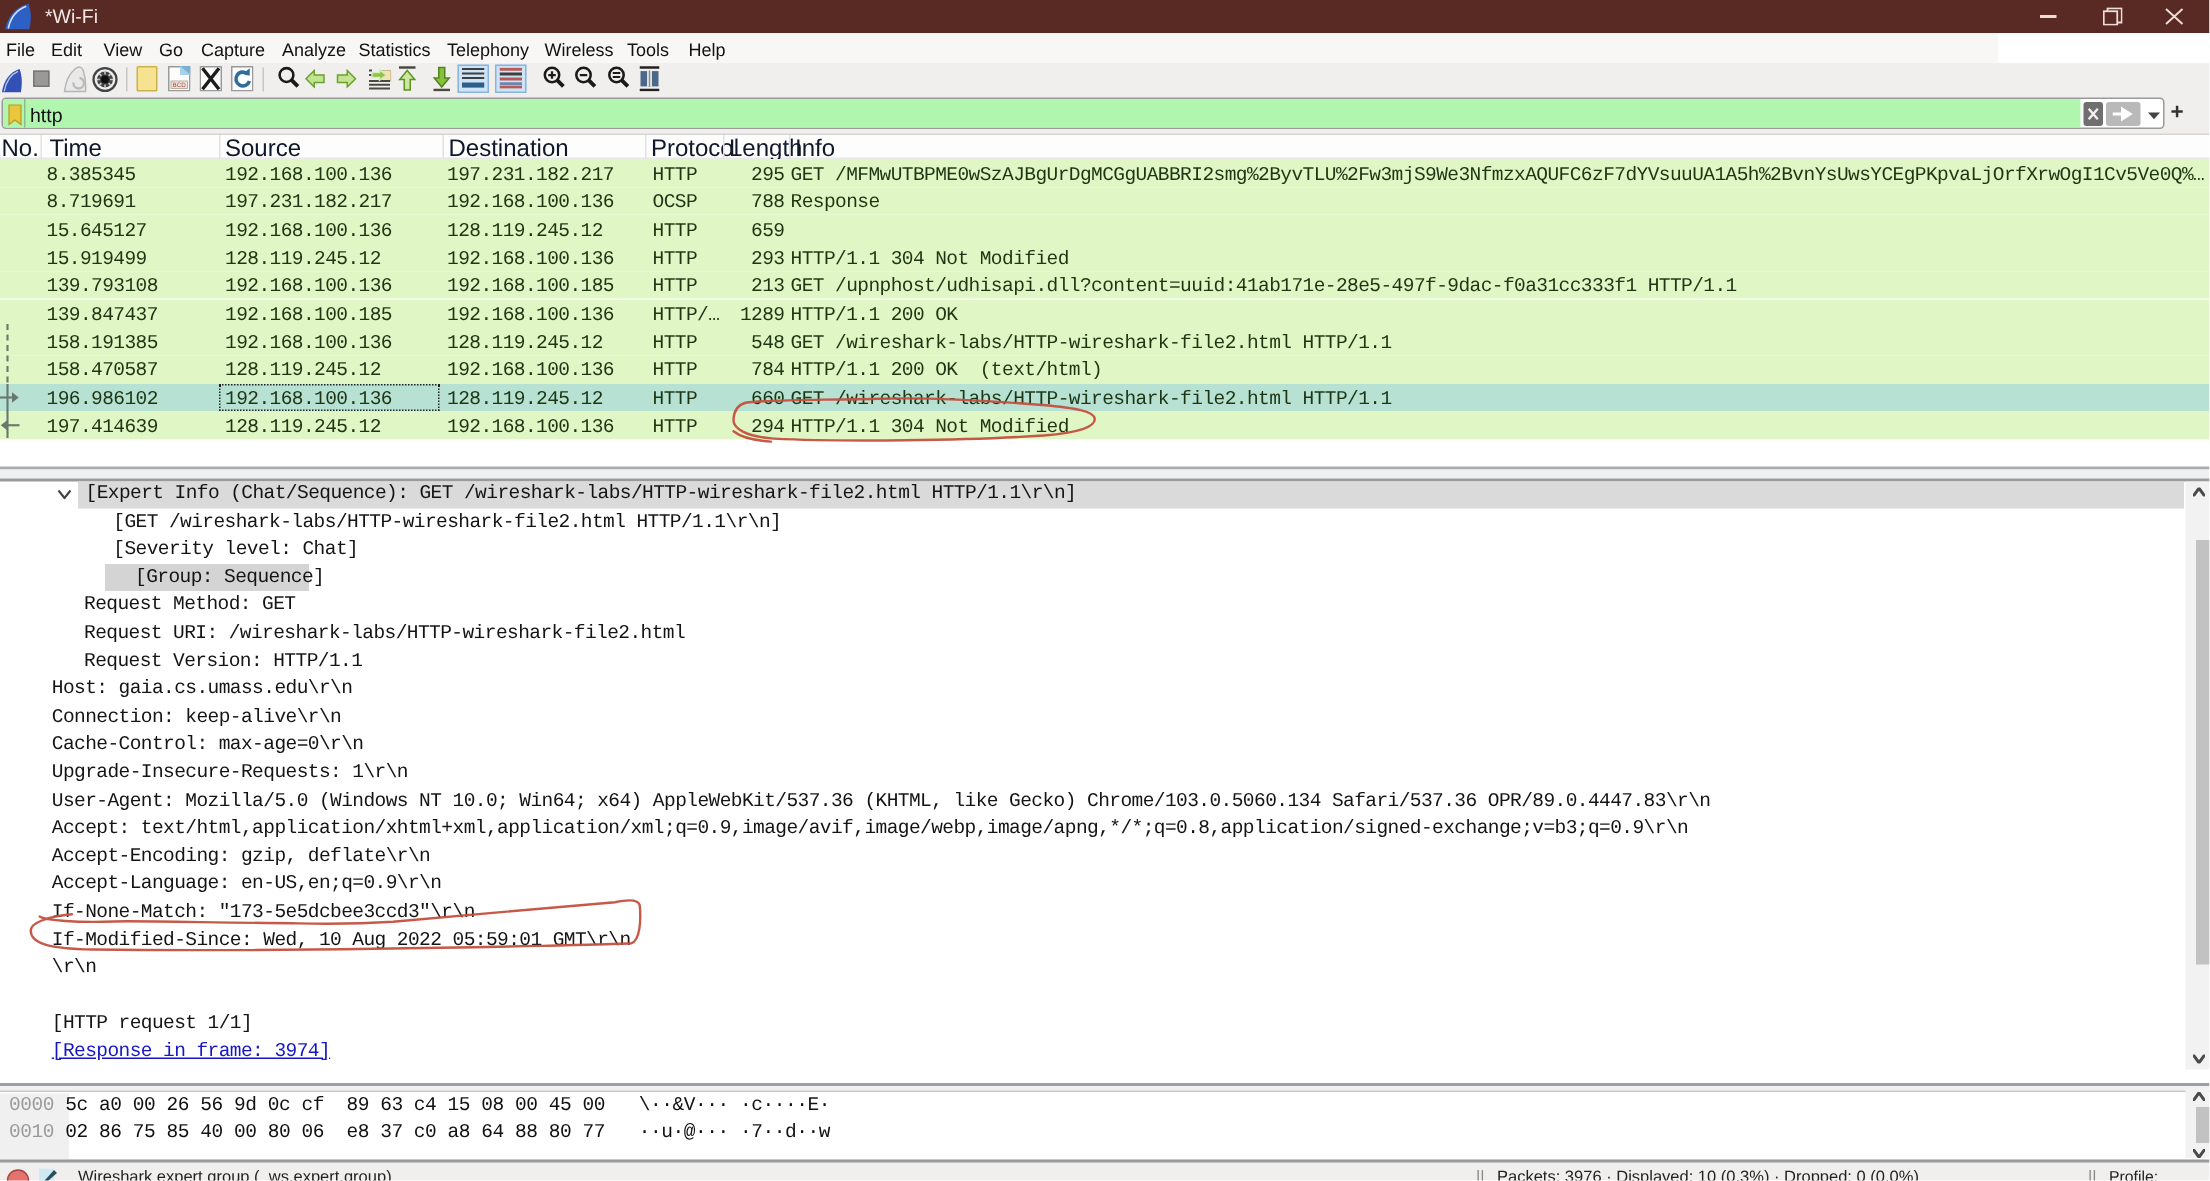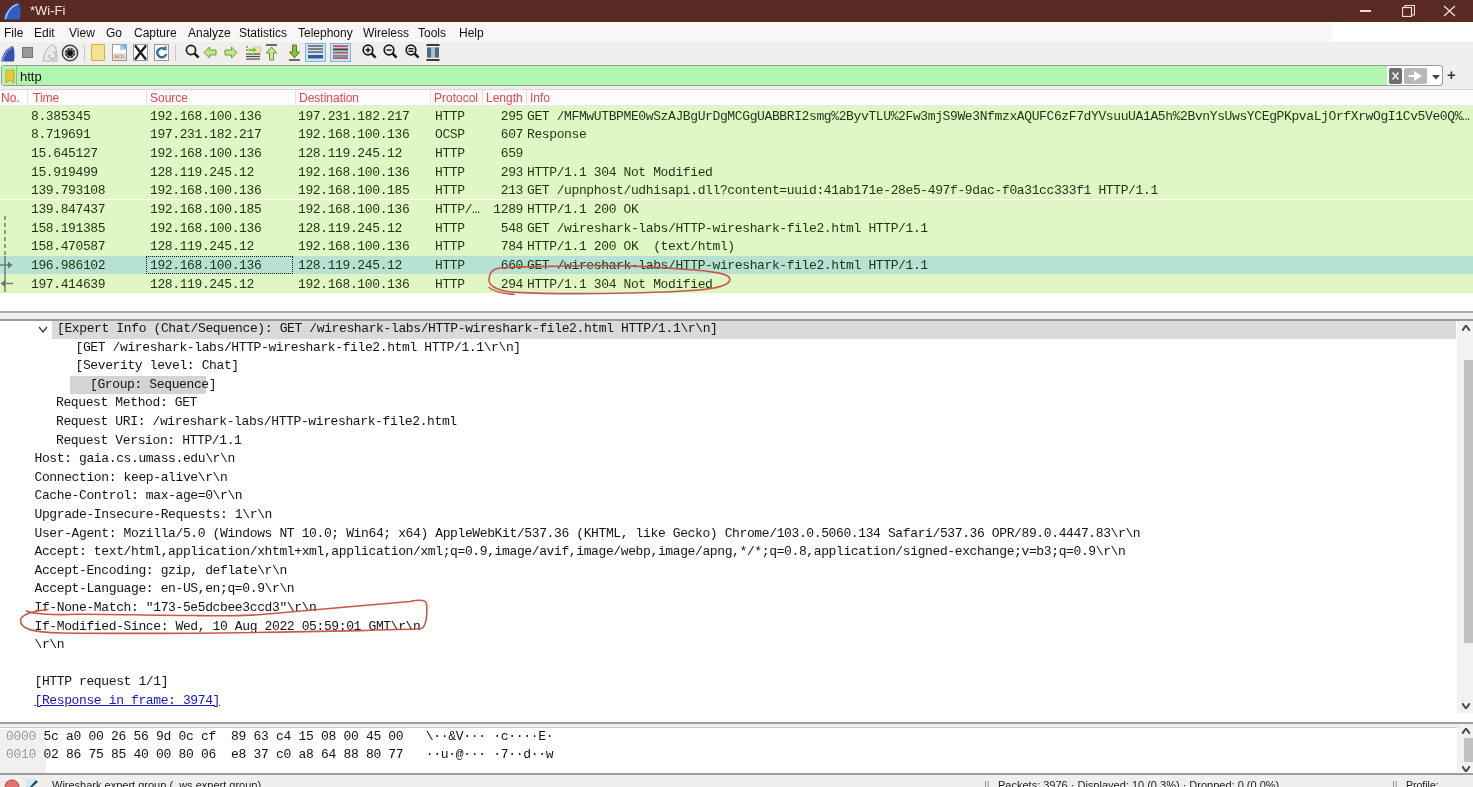--- a/index.html
+++ b/index.html
@@ -25,21 +25,21 @@
 #fgreen { position:absolute; left:0px; top:0px; width:1385px; height:20px; background:#b1f6af; }
 #fbook { position:absolute; left:0; top:0; width:15px; height:20px; border-right:1px solid #8dbd8d; }
 #ftext { position:absolute; left:18px; top:3px; font-size:13px; color:#111; }
 #fx { position:absolute; left:1387px; top:2px; width:13px; height:16px; background:#6f6f6f; border-radius:2px; color:#f3f3f3; font-size:12px; text-align:center; line-height:15px; }
 #fgo { position:absolute; left:1402px; top:2px; width:23px; height:16px; background:#b9b9b9; border-radius:2px; }
 #fdrop { position:absolute; left:1429px; top:8px; }
 #fplus { position:absolute; left:1447px; top:2px; font-size:15px; color:#333; font-weight:bold; }
 
 
 #plhead { left:0; top:90px; width:1473px; height:16px; background:#fdfdfd; border-bottom:1px solid #e8e8e8; }
-.hc { position:absolute; top:1px; font-size:12px; color:#ef4444; }
+.hc { position:absolute; top:1px; font-size:16px; color:#0f172a; }
 .hsep { position:absolute; top:0; width:1px; height:16px; background:#e2e2e2; }
 #plist { left:0; top:106px; width:1473px; height:187px; }
 .r { position:absolute; left:0; width:1473px; height:18.7px; background:#e0f7c5; font-family:"Liberation Mono", monospace; font-size:13px; letter-spacing:-0.38px; color:#1d3513; line-height:18.7px; white-space:pre; }
 .r span { position:absolute; top:1.6px; }
 .ct { left:31px; } .cs { left:150px; } .cd { left:298px; } .cp { left:435px; }
 .cl { left:453px; width:70px; text-align:right; } .ci { left:527px; }
 #row9 { background:#b6e1d3; }
 #focusbox { position:absolute; left:146px; top:0px; width:147px; height:18px; border:1px dotted #222; }
 
 
@@ -257,21 +257,21 @@
   <div class="hsep" style="left:27px"></div>
   <div class="hsep" style="left:146px"></div>
   <div class="hsep" style="left:295px"></div>
   <div class="hsep" style="left:430px"></div>
   <div class="hsep" style="left:482px"></div>
   <div class="hsep" style="left:526px"></div>
 </div>
 
 <div class="abs" id="plist">
   <div class="r" style="top:0px"><span class="ct">8.385345</span><span class="cs">192.168.100.136</span><span class="cd">197.231.182.217</span><span class="cp">HTTP</span><span class="cl">295</span><span class="ci">GET /MFMwUTBPME0wSzAJBgUrDgMCGgUABBRI2smg%2ByvTLU%2Fw3mjS9We3NfmzxAQUFC6zF7dYVsuuUA1A5h%2BvnYsUwsYCEgPKpvaLjOrfXrwOgI1Cv5Ve0Q%…</span></div>
-  <div class="r" style="top:18.7px"><span class="ct">8.719691</span><span class="cs">197.231.182.217</span><span class="cd">192.168.100.136</span><span class="cp">OCSP</span><span class="cl">607</span><span class="ci">Response</span></div>
+  <div class="r" style="top:18.7px"><span class="ct">8.719691</span><span class="cs">197.231.182.217</span><span class="cd">192.168.100.136</span><span class="cp">OCSP</span><span class="cl">788</span><span class="ci">Response</span></div>
   <div class="r" style="top:37.4px"><span class="ct">15.645127</span><span class="cs">192.168.100.136</span><span class="cd">128.119.245.12</span><span class="cp">HTTP</span><span class="cl">659</span></div>
   <div class="r" style="top:56.1px"><span class="ct">15.919499</span><span class="cs">128.119.245.12</span><span class="cd">192.168.100.136</span><span class="cp">HTTP</span><span class="cl">293</span><span class="ci">HTTP/1.1 304 Not Modified</span></div>
   <div class="r" style="top:74.8px"><span class="ct">139.793108</span><span class="cs">192.168.100.136</span><span class="cd">192.168.100.185</span><span class="cp">HTTP</span><span class="cl">213</span><span class="ci">GET /upnphost/udhisapi.dll?content=uuid:41ab171e-28e5-497f-9dac-f0a31cc333f1 HTTP/1.1</span></div>
   <div class="r" style="top:93.5px"><span class="ct">139.847437</span><span class="cs">192.168.100.185</span><span class="cd">192.168.100.136</span><span class="cp">HTTP/…</span><span class="cl">1289</span><span class="ci">HTTP/1.1 200 OK</span></div>
   <div class="r" style="top:112.2px"><span class="ct">158.191385</span><span class="cs">192.168.100.136</span><span class="cd">128.119.245.12</span><span class="cp">HTTP</span><span class="cl">548</span><span class="ci">GET /wireshark-labs/HTTP-wireshark-file2.html HTTP/1.1</span></div>
   <div class="r" style="top:130.9px"><span class="ct">158.470587</span><span class="cs">128.119.245.12</span><span class="cd">192.168.100.136</span><span class="cp">HTTP</span><span class="cl">784</span><span class="ci">HTTP/1.1 200 OK  (text/html)</span></div>
   <div class="r" id="row9" style="top:149.6px"><span class="ct">196.986102</span><span class="cs">192.168.100.136</span><span class="cd">128.119.245.12</span><span class="cp">HTTP</span><span class="cl">660</span><span class="ci">GET /wireshark-labs/HTTP-wireshark-file2.html HTTP/1.1</span><div id="focusbox"></div></div>
   <div class="r" style="top:168.3px"><span class="ct">197.414639</span><span class="cs">128.119.245.12</span><span class="cd">192.168.100.136</span><span class="cp">HTTP</span><span class="cl">294</span><span class="ci">HTTP/1.1 304 Not Modified</span></div>
 
   <svg class="abs" style="left:0;top:110px" width="20" height="80" viewBox="0 0 20 80">

